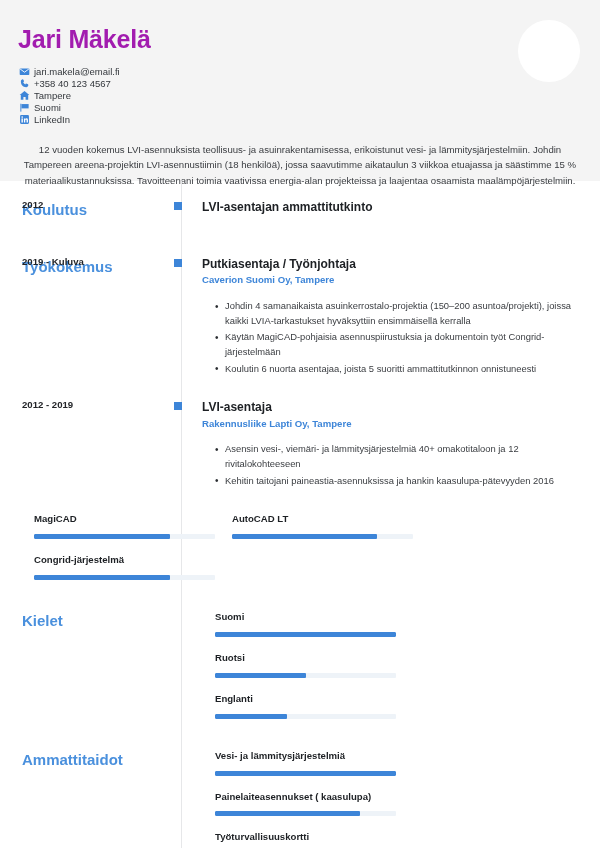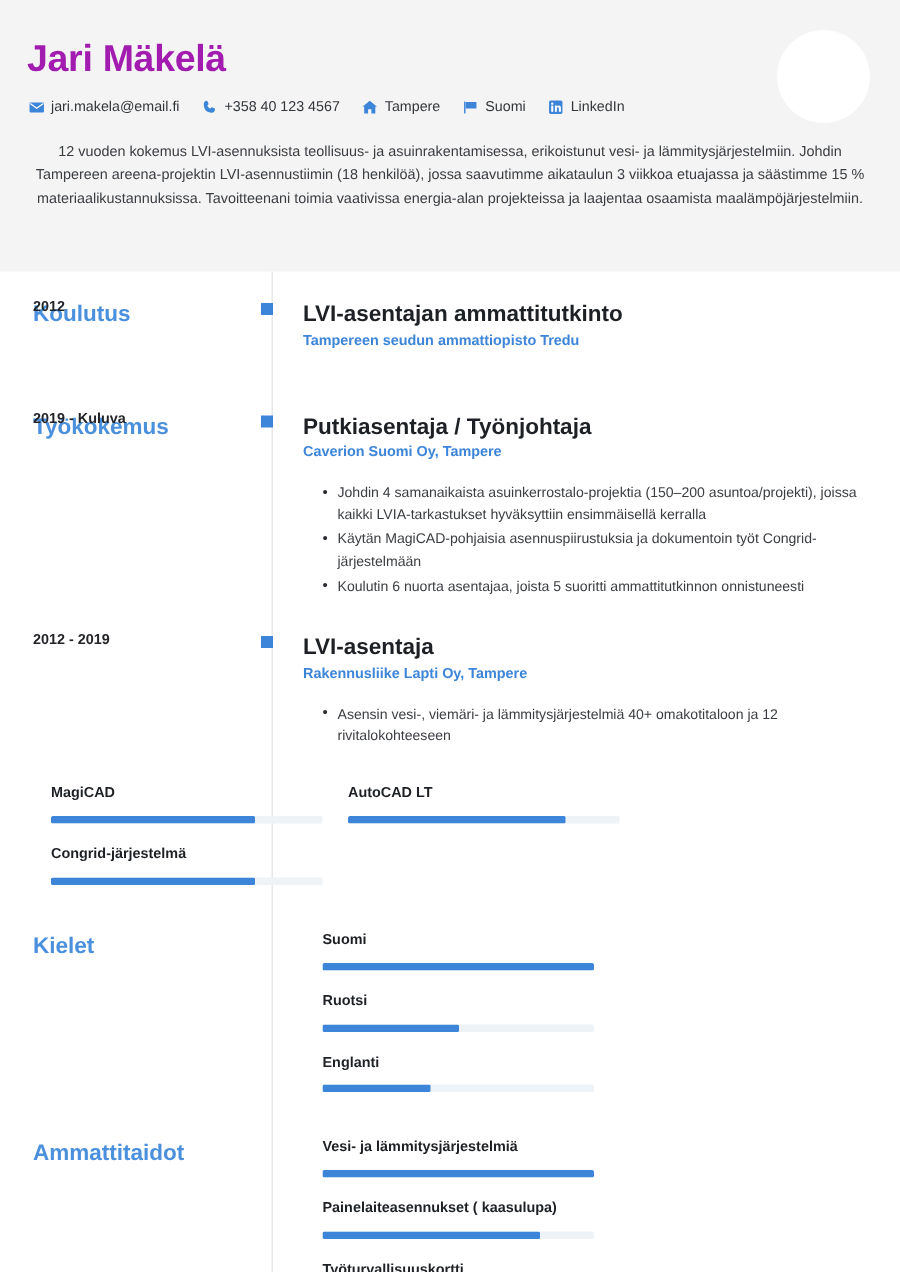--- a/index.html
+++ b/index.html
@@ -36,20 +36,21 @@
     letter-spacing: -0.2px;
     line-height: 1.1;
   }
 
   .contact-row {
     display: flex;
     align-items: flex-start;
     flex-wrap: wrap;
     margin-top: 12px;
     gap: 0px;
+    flex-direction: column;
   }
 
   .contact-item {
     display: inline-flex;
     align-items: center;
     font-size: 9.5px;
     color: #33373c;
     margin-right: 14px;
     white-space: nowrap;
   }
@@ -149,21 +150,21 @@
     flex: none;
   }
 
   .entry-main {
     padding-left: 21px;
     flex: 1;
     min-width: 0;
   }
 
   .entry-title {
-    font-size: 15px;
+    font-size: 12px;
     font-weight: bold;
     color: #1d2024;
     line-height: 1.45;
   }
 
   .entry-org {
     font-size: 9.6px;
     font-weight: bold;
     color: #3d85d8;
     line-height: 1.55;
@@ -308,21 +309,20 @@
     <div class="vline"></div>
 
     <div class="section">
       <div class="section-label">Koulutus</div>
       <div class="section-body">
         <div class="entry">
           <div class="entry-date">2012</div>
           <div class="marker" style="background: rgb(61, 133, 216);"></div>
           <div class="entry-main">
             <div class="entry-title">LVI-asentajan ammattitutkinto</div>
-            <div class="entry-org">Tampereen seudun ammattiopisto Tredu</div>
           </div>
         </div>
       </div>
     </div>
 
     <div class="sec-gap" style="height:38px"></div>
 
     <div class="section">
       <div class="section-label">Työkokemus</div>
       <div class="section-body">
@@ -344,20 +344,21 @@
         <div style="height:21px"></div>
 
         <div class="entry">
           <div class="entry-date">2012 - 2019</div>
           <div class="marker" style="background: rgb(61, 133, 216);"></div>
           <div class="entry-main">
             <div class="entry-title">LVI-asentaja</div>
             <div class="entry-org">Rakennusliike Lapti Oy, Tampere</div>
             <ul class="bullets">
               <li>Asensin vesi-, viemäri- ja lämmitysjärjestelmiä 40+ omakotitaloon ja 12 rivitalokohteeseen</li>
+              <li>Kehitin taitojani paineastia-asennuksissa ja hankin kaasulupa-pätevyyden 2016</li>
             </ul>
           </div>
         </div>
 
       </div>
     </div>
 
     <div style="height:22px"></div>
 
     <div class="section">

